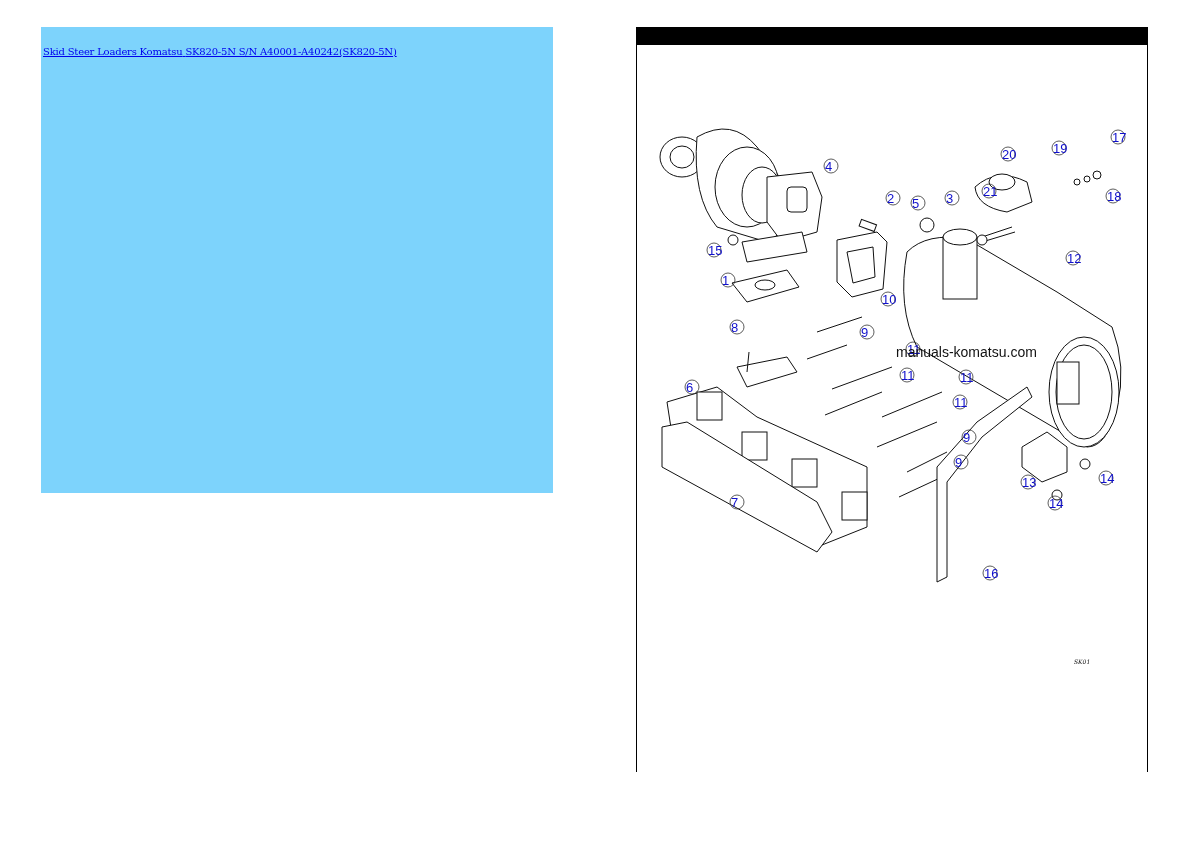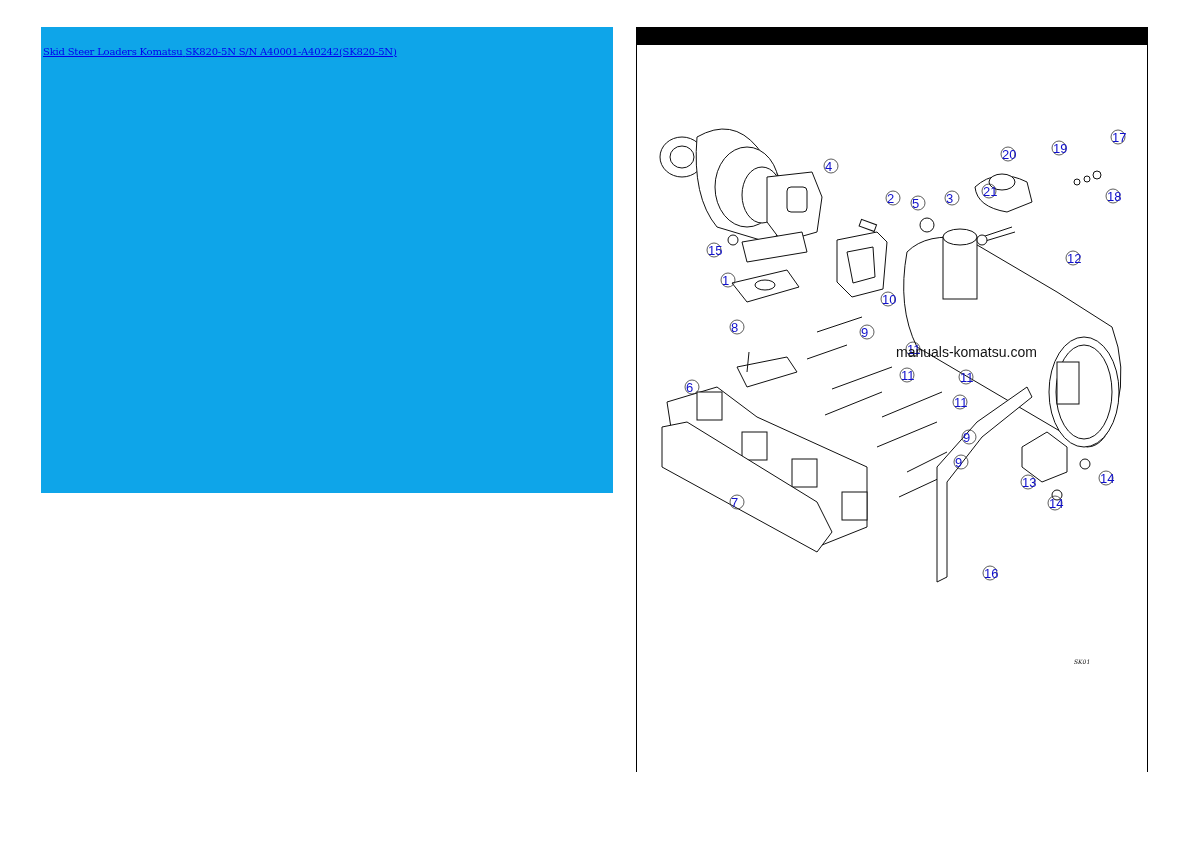--- a/index.html
+++ b/index.html
@@ -1,17 +1,17 @@
 <!DOCTYPE html>
 <html><head>
 <meta charset="utf-8">
 <style>
   html, body { margin:0; padding:0; background:#ffffff; }
   body { width:1190px; height:842px; position:relative; overflow:hidden; font-family:"DejaVu Serif", serif; }
-  .left-panel { position:absolute; left:41px; top:27px; width:572px; height:466px; background:#0ea5e9; }
+  .left-panel { position:absolute; left:41px; top:27px; width:512px; height:466px; background:#7dd3fc; }
   .left-link { position:absolute; left:2px; top:19px; font-family:"DejaVu Serif", serif; font-size:10px; color:#0000ee; text-decoration:underline; white-space:nowrap; letter-spacing:-0.2px; }
   .left-link span { cursor:pointer; }
   .right-page { position:absolute; left:636px; top:27px; width:512px; height:745px; border-left:1px solid #000; border-right:1px solid #000; box-sizing:border-box; background:#fff; }
   .right-header { position:absolute; left:0; top:0; right:0; height:18px; background:#000; }
   .diagram { position:absolute; left:0; top:0; }
   .callout { font-family:"Liberation Sans", sans-serif; font-size:13px; fill:#1010cc; }
   .circle { fill:none; stroke:#333; stroke-width:0.8; }
   .line { stroke:#111; stroke-width:1; fill:none; }
   .part { stroke:#111; stroke-width:1; fill:#fff; }
   .watermark { font-family:"Liberation Sans", sans-serif; font-size:14px; fill:#111; }

